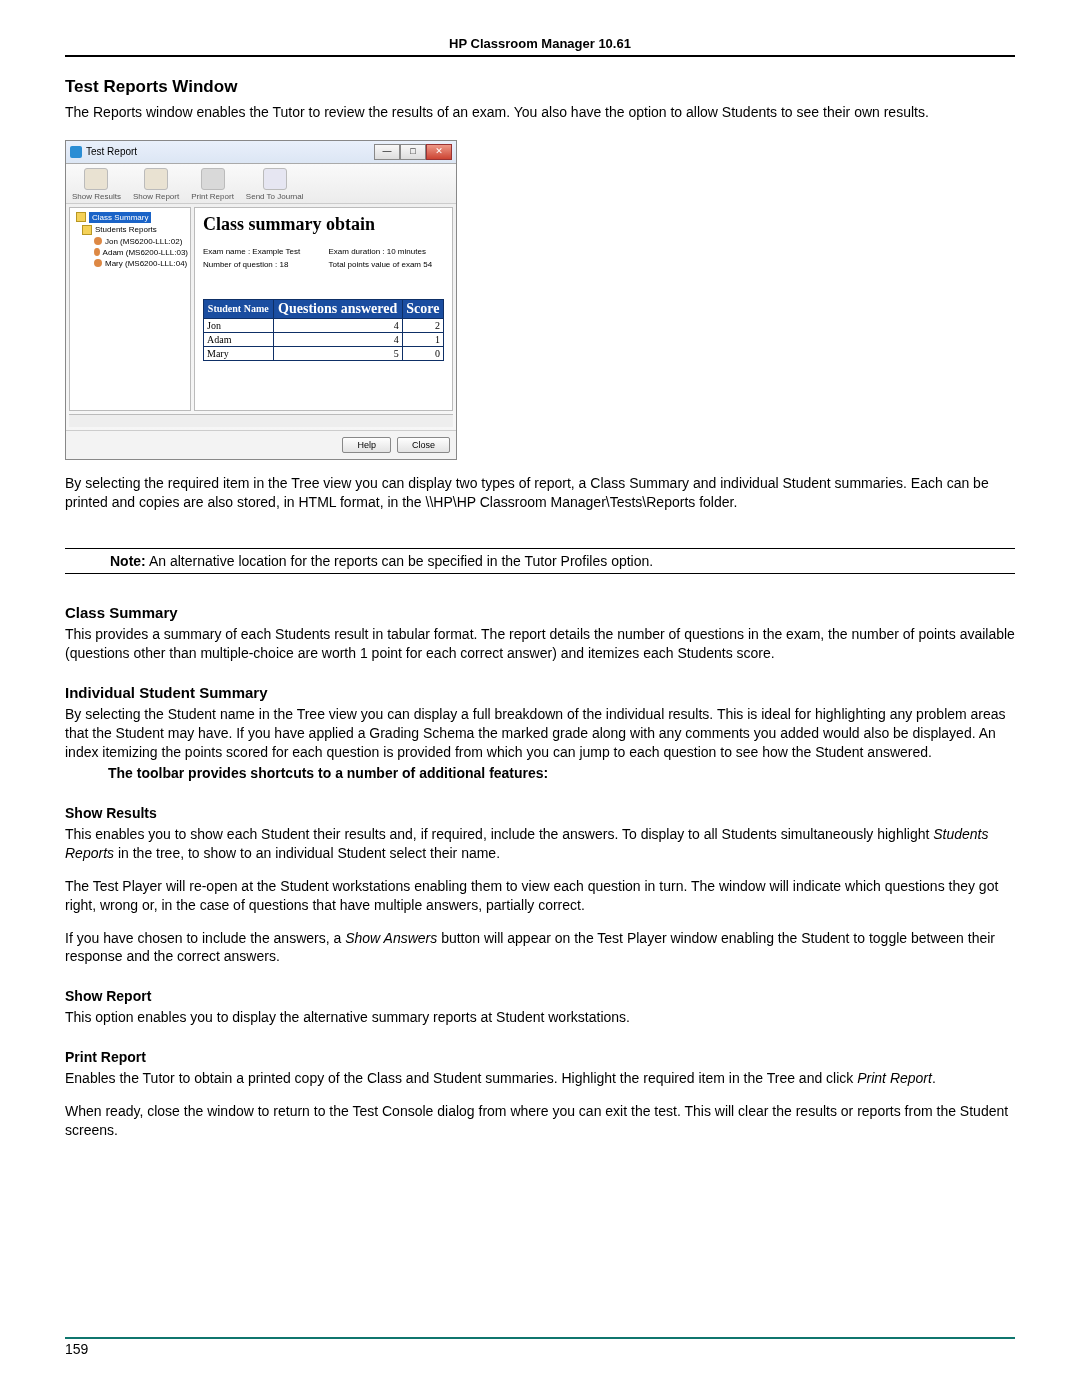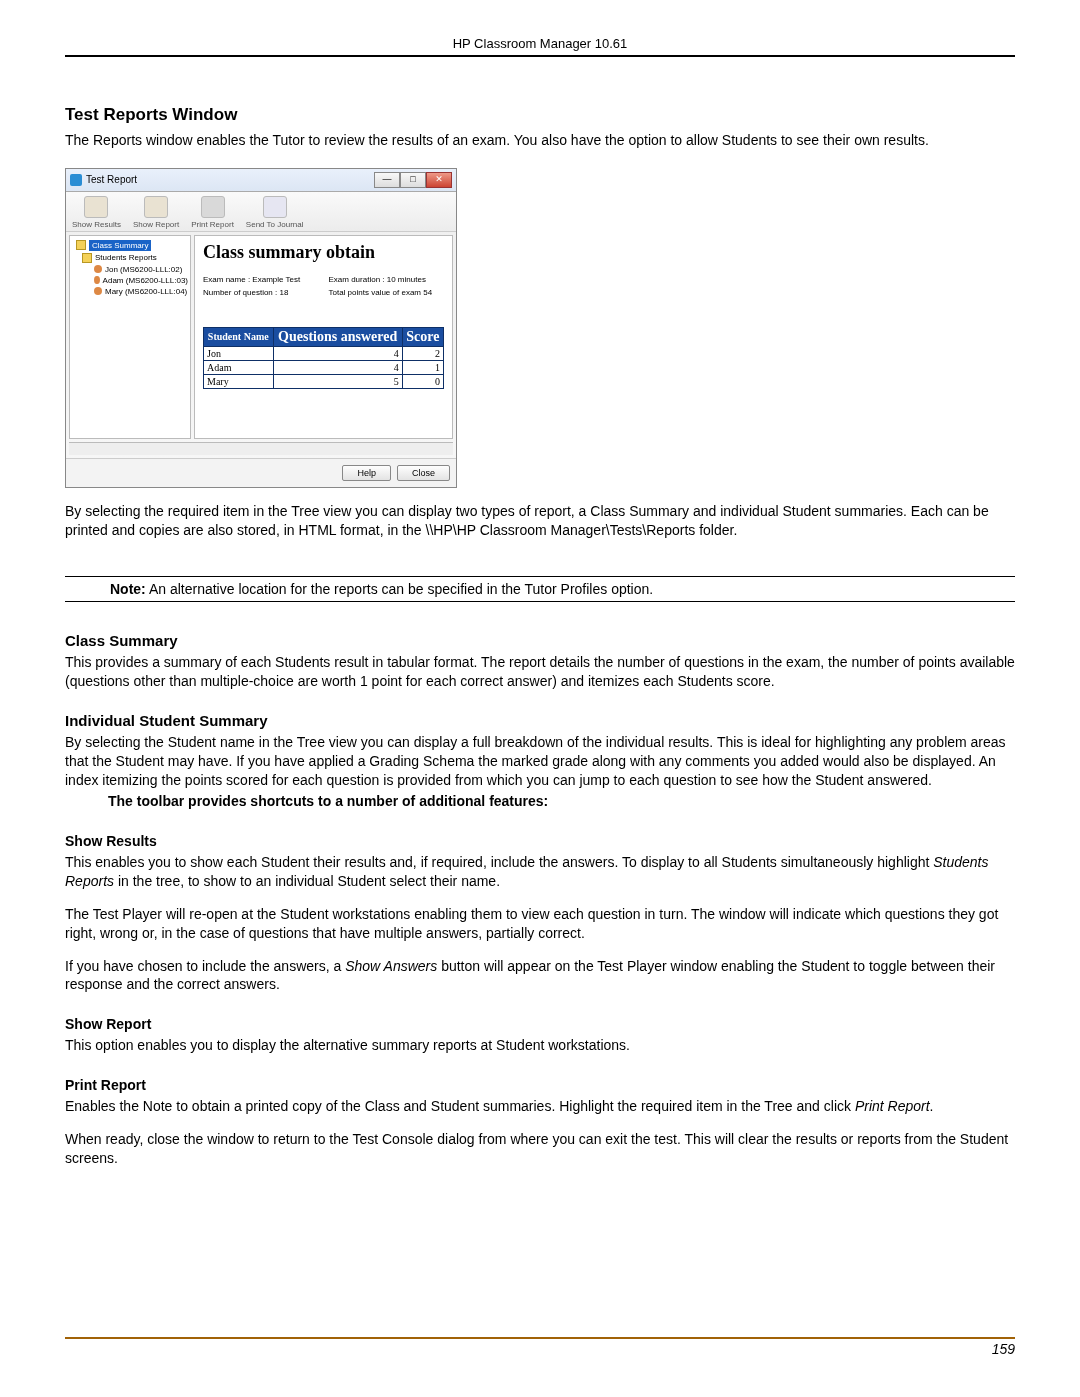--- a/index.html
+++ b/index.html
@@ -15,25 +15,25 @@
     min-height: 1397px;
     margin: 0 auto;
     box-sizing: border-box;
     padding: 36px 65px 40px 65px;
     position: relative;
     display: flex;
     flex-direction: column;
   }
   .hdr {
     text-align: center;
-    font-weight: normal;
+    font-weight: bold;
     font-size: 13px;
     padding-bottom: 4px;
     border-bottom: 2px solid #000;
-    margin-bottom: 48px;
+    margin-bottom: 20px;
   }
   h2.section-title {
     font-size: 17px;
     margin: 0 0 6px 0;
     font-weight: bold;
   }
   p { margin: 0 0 14px 0; line-height: 1.35; }
   .bodytext { font-size: 14px; }
   .bold { font-weight: bold; padding-left: 43px; }
   .italic { font-style: italic; }
@@ -110,25 +110,24 @@
 
   .note-box {
     border-top:1px solid #000;border-bottom:1px solid #000;
     padding:4px 2px; margin: 22px 0 22px 0; font-size:14px;
   }
   h3.sub { font-size:15px;margin:8px 0 4px 0;font-weight:bold;}
   h3.subsmall { font-size:14px;margin:8px 0 4px 0;font-weight:bold;}
   .spacer { flex:1;}
   .ftr {
     margin-top:auto;
-    border-top:2px solid #a16207;
-    text-align:right;
+    border-top:2px solid #0f766e;
+    text-align:left;
     font-size:14px;
     padding-top:2px;
-    font-style:italic;
   }
 </style>
 </head>
 <body>
 
 <div class="page">
   <div class="hdr">HP Classroom Manager 10.61</div>
 
   <h2 class="section-title">Test Reports Window</h2>
   <p class="bodytext">The Reports window enables the Tutor to review the results of an exam. You also have the option to allow Students to see their own results.</p>
@@ -247,19 +246,19 @@
   <p class="bodytext">The Test Player will re-open at the Student workstations enabling them to view each question in turn. The window will indicate which questions they got right, wrong or, in the case of questions that have multiple answers, partially correct.</p>
   <p class="bodytext">
     <span>If you have chosen to include the answers, a </span><span class="italic">Show Answers</span><span> button will appear on the Test Player window enabling the Student to toggle between their response and the correct answers.</span>
   </p>
 
   <h3 class="subsmall">Show Report</h3>
   <p class="bodytext">This option enables you to display the alternative summary reports at Student workstations.</p>
 
   <h3 class="subsmall">Print Report</h3>
   <p class="bodytext">
-    <span>Enables the Note to obtain a printed copy of the Class and Student summaries. Highlight the required item in the Tree and click </span><span class="italic">Print Report</span><span>.</span>
+    <span>Enables the Tutor to obtain a printed copy of the Class and Student summaries. Highlight the required item in the Tree and click </span><span class="italic">Print Report</span><span>.</span>
   </p>
   <p class="bodytext">When ready, close the window to return to the Test Console dialog from where you can exit the test. This will clear the results or reports from the Student screens.</p>
 
   <div class="spacer"></div>
   <div class="ftr">159</div>
 </div>
 
 </body></html>

